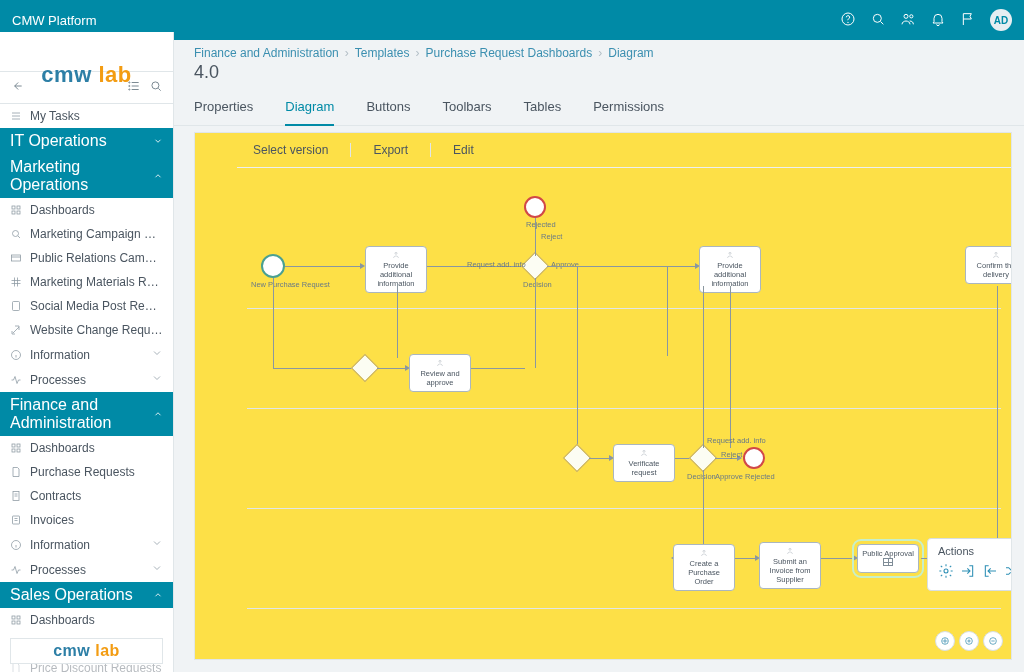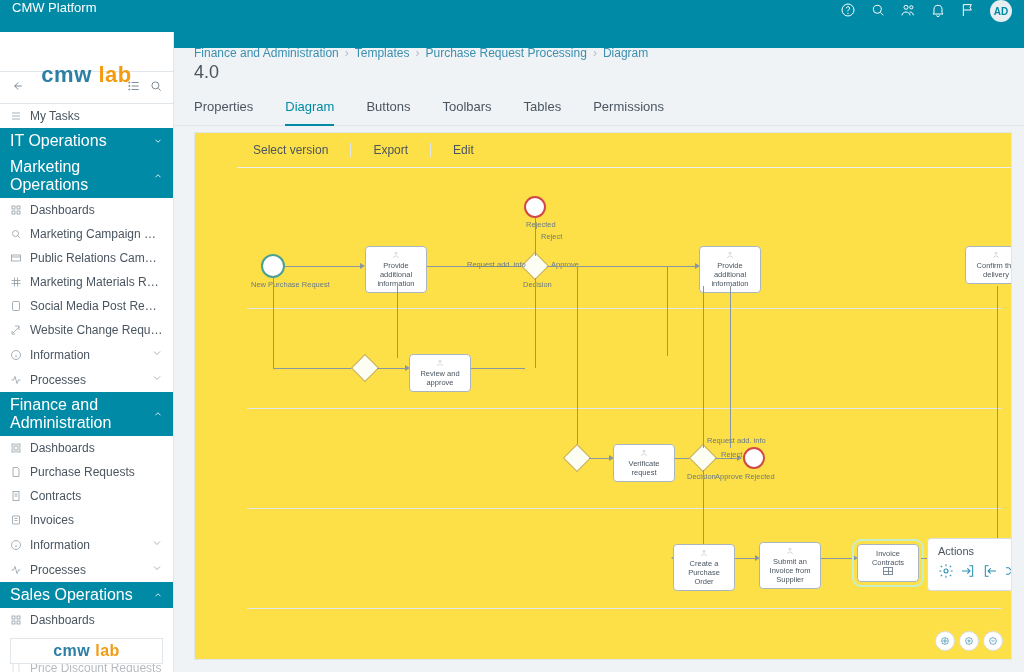--- a/index.html
+++ b/index.html
@@ -1,19 +1,19 @@
 <!DOCTYPE html>
 <html><head>
 <meta charset="utf-8">
 <style>
 * { margin: 0; padding: 0; box-sizing: border-box; }
 body { font-family: "Segoe UI", Arial, sans-serif; font-size: 13px; color: #333; background: #f0f3f5; width: 1024px; height: 672px; overflow: hidden; position: relative; }
 
 
-.header { background: #008aa6; color: #fff; height: 48px; display: flex; align-items: flex-start; padding: 0 12px; }
+.header { background: #008aa6; color: #fff; height: 40px; display: flex; align-items: center; padding: 0 12px; }
 .header-title { font-size: 13px; }
 .header-icons { margin-left: auto; display: flex; gap: 14px; align-items: center; }
 .header-icons svg { width: 16px; height: 16px; stroke: #fff; fill: none; stroke-width: 1.5; }
 .avatar { width: 22px; height: 22px; border-radius: 50%; background: #e6eef2; color: #008aa6; display: flex; align-items: center; justify-content: center; font-size: 10px; font-weight: 600; }
 
 
 .layout { position: absolute; top: 32px; left: 0; right: 0; bottom: 0; display: flex; }
 .sidebar { width: 174px; background: #fff; display: flex; flex-direction: column; border-right: 1px solid #e0e6e9; position: relative; }
 .brand { height: 40px; display: flex; align-items: center; justify-content: center; border-bottom: 1px solid #e0e6e9; }
 .brand-text { font-size: 22px; font-weight: 700; letter-spacing: .5px; margin-top: 46px; }
@@ -306,21 +306,21 @@
   </div>
 </div>
 
 <div class="main">
   <div class="breadcrumb-bar">
     <div class="breadcrumb">
       <a>Finance and Administration</a>
           <span class="bc-sep">›</span>
       <a>Templates</a>
           <span class="bc-sep">›</span>
-      <a>Purchase Request Processing</a>
+      <a>Purchase Request Dashboards</a>
           <span class="bc-sep">›</span>
       <a>Diagram</a>
     </div>
     <div class="page-title">4.0</div>
   </div>
   <div class="tabs">
     <div class="tab">Properties</div>
     <div class="tab active">Diagram</div>
     <div class="tab">Buttons</div>
     <div class="tab">Toolbars</div>
@@ -417,21 +417,21 @@
               <path d="M5 21c0-4 3-6 7-6s7 2 7 6"></path>
             </svg><div>Create a Purchase Order</div></div>
       <div class="edge h" style="top:390px;left:498px;width:22px"></div>
           <div class="arrow r" style="top:387px;left:518px"></div>
       <div class="node-task" style="top:374px;left:522px"><svg class="icon-user" viewBox="0 0 24 24" style="stroke:#7f8c97;fill:none">
               <circle cx="12" cy="7" r="3"></circle>
               <path d="M5 21c0-4 3-6 7-6s7 2 7 6"></path>
             </svg><div>Submit an Invoice from Supplier</div></div>
       <div class="edge h" style="top:390px;left:584px;width:34px"></div>
           <div class="arrow r" style="top:387px;left:616px"></div>
-      <div class="node-task selected" style="top:376px;left:620px"><div>Invoice Contracts</div><span class="task-grid"></span></div>
+      <div class="node-task selected" style="top:376px;left:620px"><div>Public Approval</div><span class="task-grid"></span></div>
       <div class="edge h" style="top:390px;left:684px;width:76px"></div>
 
       <div class="actions-pop" style="top:370px;left:690px">
         <div class="ap-title">Actions</div>
         <div class="ap-icons">
           <span><svg viewBox="0 0 24 24">
                   <circle cx="12" cy="12" r="3"></circle>
                   <path d="M12 2v3M12 19v3M4.2 4.2l2.1 2.1M17.7 17.7l2.1 2.1M2 12h3M19 12h3M4.2 19.8l2.1-2.1M17.7 6.3l2.1-2.1"></path>
                 </svg></span>
           <span><svg viewBox="0 0 24 24">

